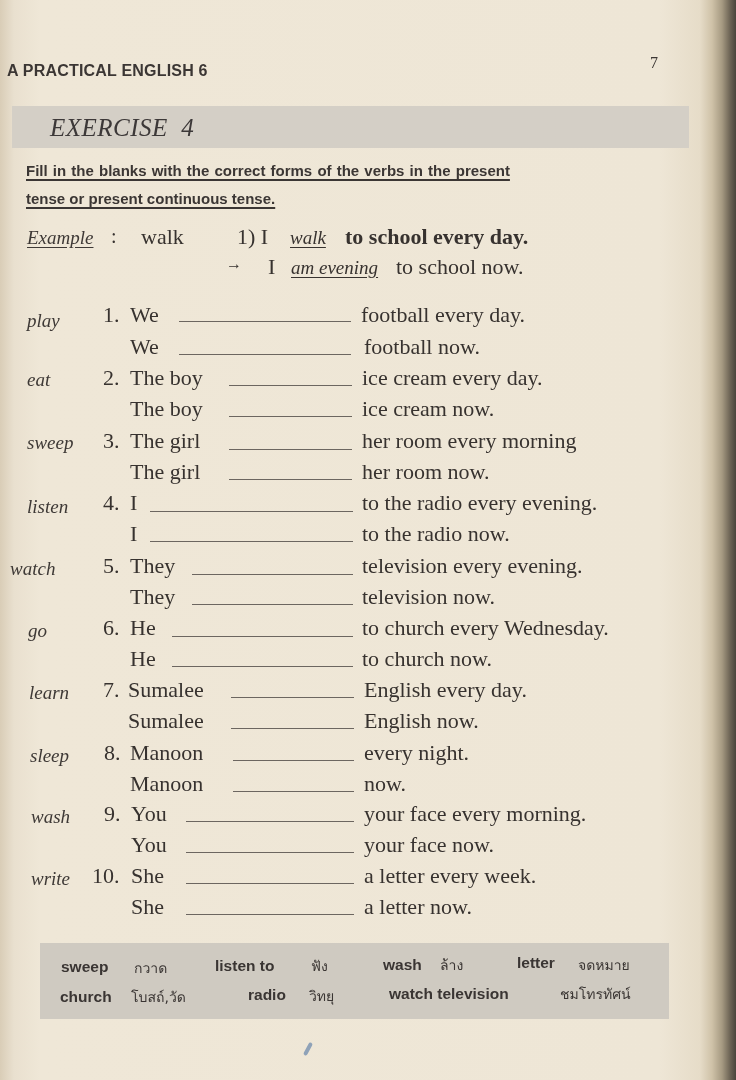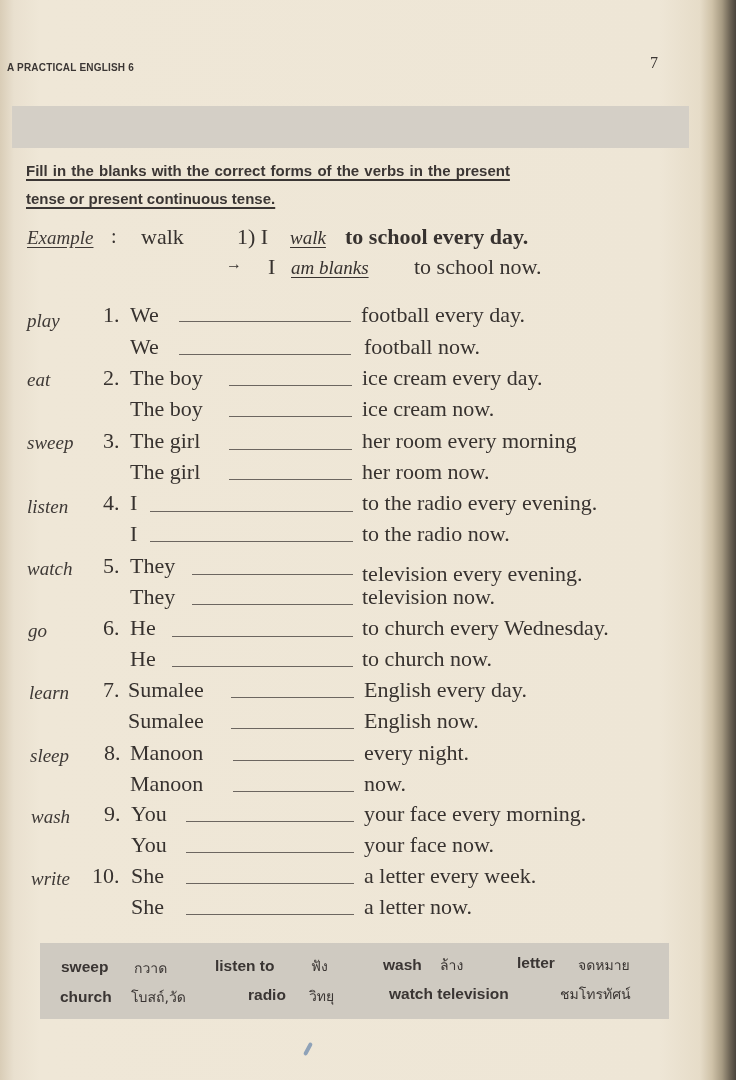--- a/index.html
+++ b/index.html
@@ -9,21 +9,21 @@
     font-family: "Liberation Serif", "DejaVu Serif", serif;
     color: #3a3532;
   }
   .page {
     position: absolute; left: 0; top: 0; width: 736px; height: 1080px;
     background: linear-gradient(90deg, #d9cdb7 0px, #e9e0cf 14px, #efe7d7 40px, #eee6d6 660px, #e6dcc8 700px, #cfc2a8 712px, #a69a82 722px, #6d6455 730px, #4a443c 736px);
   }
   .running-head {
     position: absolute; left: 7px; top: 62px;
     font-family: "Liberation Sans", "DejaVu Sans", sans-serif;
-    font-weight: bold; font-size: 10px; letter-spacing: 0.2px; color: #3b3634;
+    font-weight: bold; font-size: 16px; letter-spacing: 0.2px; color: #3b3634;
   }
   .page-num {
     position: absolute; left: 650px; top: 54px; font-size: 16px; color: #3b3634;
   }
   .ex-banner {
     position: absolute; left: 12px; top: 106px; width: 677px; height: 42px;
     background: #d4cfc6;
   }
   .ex-title {
     position: absolute; left: 50px; top: 114px;
@@ -62,35 +62,36 @@
 </style>
 </head>
 <body>
 
 <div class="page">
 
   <div class="running-head">A PRACTICAL ENGLISH 6</div>
   <div class="page-num">7</div>
 
   <div class="ex-banner"></div>
+  <div class="ex-title" style="white-space:pre;">EXERCISE  4</div>
 
   <div class="instr l1">Fill in the blanks with the correct forms of the verbs in the present</div>
   <div class="instr l2">tense or present continuous tense.</div>
 
   <div>
     <span class="verb" style="left:27px; top:227px; text-decoration:underline; text-underline-offset:3px;">Example</span>
     <span class="t" style="left:111px; top:225px; font-size:20px;">:</span>
     <span class="t" style="left:141px; top:224px;">walk</span>
     <span class="t" style="left:237px; top:224px;">1) I</span>
     <span class="t u" style="left:290px; top:227px;">walk</span>
     <span class="t" style="left:345px; top:224px;font-weight:bold;">to school every day.</span>
     <span class="t" style="left:226px; top:255px; font-size:16px;">→</span>
     <span class="t" style="left:268px; top:254px;">I</span>
-    <span class="t u" style="left:291px; top:257px;">am blanks</span>
-    <span class="t" style="left:414px; top:254px;">to school now.</span>
+    <span class="t u" style="left:291px; top:257px;">am evening</span>
+    <span class="t" style="left:396px; top:254px;">to school now.</span>
   </div>
 
   <div>
     <span class="verb" style="left:27px; top:310px;">play</span>
     <span class="t" style="left:103px; top:302px;">1.</span>
     <span class="t" style="left:130px; top:302px;">We</span>
     <div class="blank" style="left:179px; top:321px; width:172px;"></div>
     <span class="t" style="left:361px; top:302px;">football every day.</span>
     <span class="t" style="left:130px; top:334px;">We</span>
     <div class="blank" style="left:179px; top:354px; width:172px;"></div>
@@ -124,25 +125,25 @@
     <span class="t" style="left:103px; top:490px;">4.</span>
     <span class="t" style="left:130px; top:490px;">I</span>
     <div class="blank" style="left:150px; top:511px; width:203px;"></div>
     <span class="t" style="left:362px; top:490px;">to the radio every evening.</span>
     <span class="t" style="left:130px; top:521px;">I</span>
     <div class="blank" style="left:150px; top:541px; width:203px;"></div>
     <span class="t" style="left:362px; top:521px;">to the radio now.</span>
   </div>
 
   <div>
-    <span class="verb" style="left:27px; top:558px;">watch</span>
+    <span class="verb" style="left:10px; top:558px;">watch</span>
     <span class="t" style="left:103px; top:553px;">5.</span>
     <span class="t" style="left:130px; top:553px;">They</span>
     <div class="blank" style="left:192px; top:574px; width:161px;"></div>
-    <span class="t" style="left:362px; top:553px;margin-top:8px;">television every evening.</span>
+    <span class="t" style="left:362px; top:553px;">television every evening.</span>
     <span class="t" style="left:130px; top:584px;">They</span>
     <div class="blank" style="left:192px; top:604px; width:161px;"></div>
     <span class="t" style="left:362px; top:584px;">television now.</span>
   </div>
 
   <div>
     <span class="verb" style="left:28px; top:620px;">go</span>
     <span class="t" style="left:103px; top:615px;">6.</span>
     <span class="t" style="left:130px; top:615px;">He</span>
     <div class="blank" style="left:172px; top:636px; width:181px;"></div>

